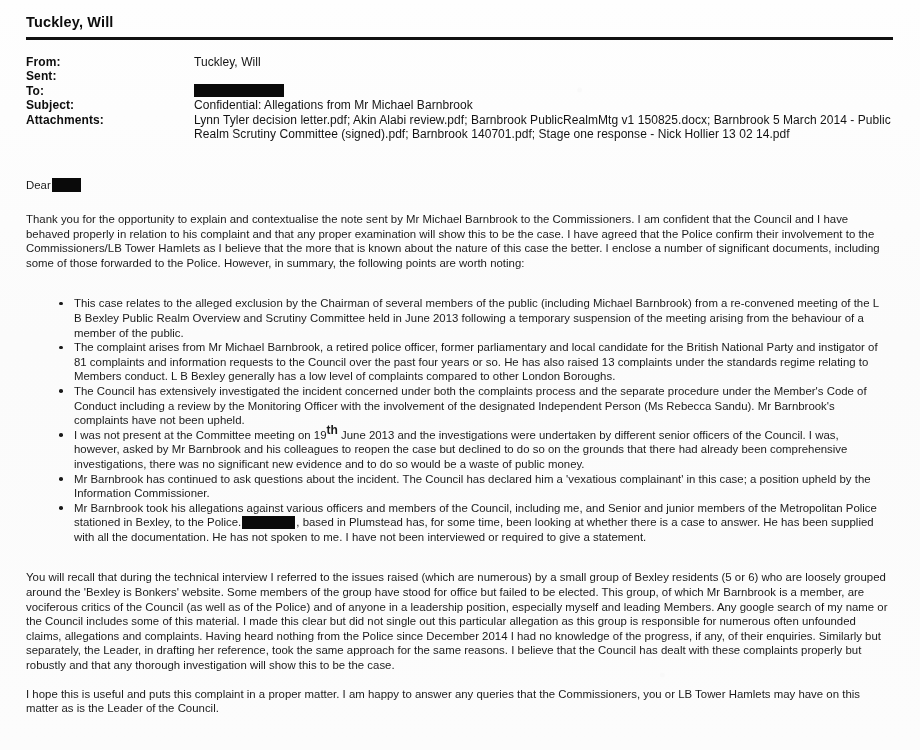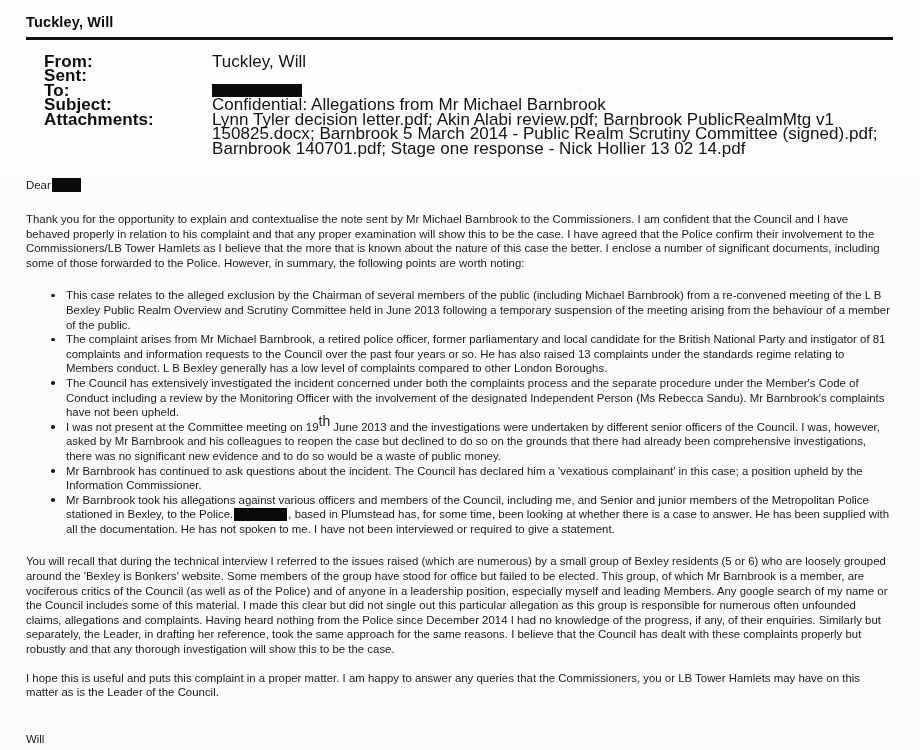--- a/index.html
+++ b/index.html
@@ -48,24 +48,24 @@
     left: 26px;
     top: 37px;
     width: 867px;
     height: 3px;
     background: #111;
   }
 
   
   #meta-block {
     position: absolute;
-    left: 44px;
+    left: 26px;
     top: 55px;
     width: 870px;
-    font-size: 17px;
+    font-size: 12px;
     line-height: 14.4px;
   }
   .meta-row {
     position: relative;
     display: flex;
     align-items: flex-start;
     min-height: 14.4px;
   }
   .meta-label {
     width: 168px;
@@ -128,43 +128,44 @@
   .para {
     margin: 0;
     text-align: left;
   }
   .gap-14 { height: 14px; }
   .gap-16 { height: 16px; }
 
   
   ul.bullets {
     list-style: none;
-    margin: 4px;
+    margin: 12px;
     padding: 0;
   }
   ul.bullets > li {
     position: relative;
     padding-left: 36px;
     margin: 0 0 0 0;
     line-height: 14.6px;
   }
   ul.bullets > li::before {
     content: "";
     position: absolute;
     left: 21px;
     top: 5.5px;
     width: 3.6px;
     height: 3.6px;
     border-radius: 50%;
     background: #1a1a1a;
   }
   sup.ordinal {
-    font-size: 14px;
+    font-size: 12px;
     vertical-align: super;
     line-height: 0;
+    font-weight: bold;
   }
   .sign-off { margin: 0; }
 </style>
 </head>
 <body>
 
 <div id="page">
   <div id="paper-noise"></div>
 
   <div id="doc-header-name">Tuckley, Will</div>

